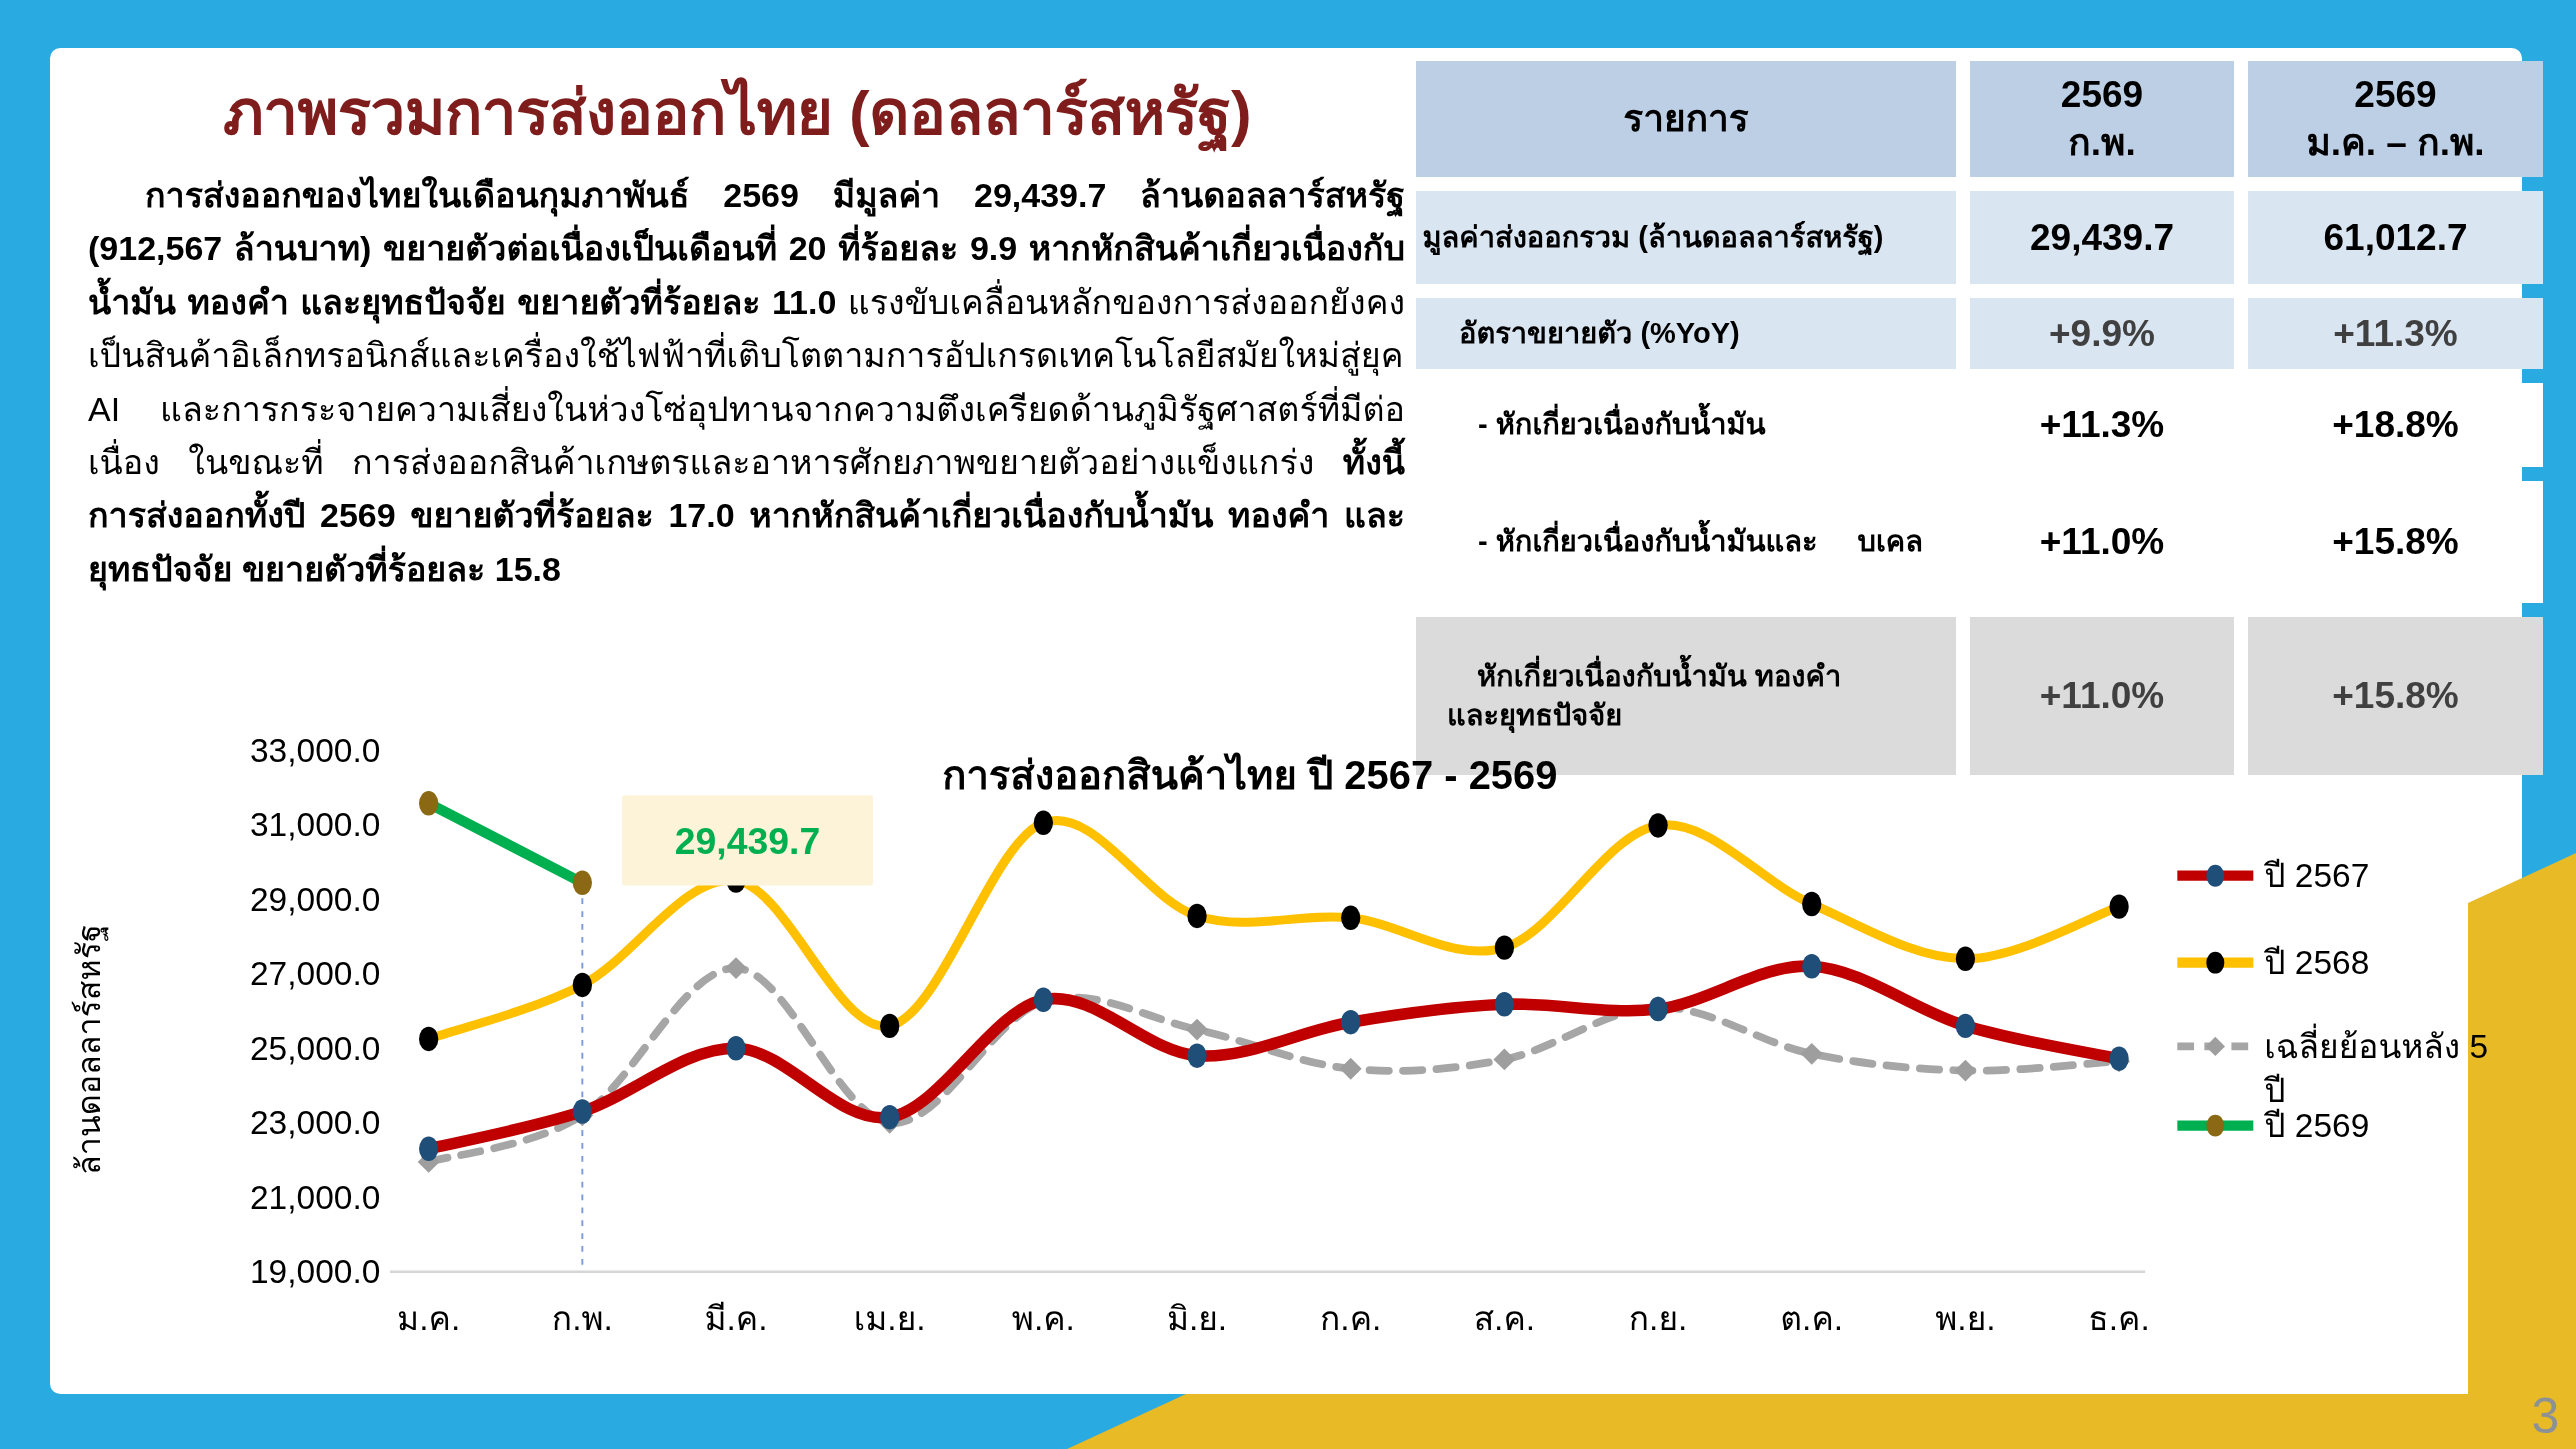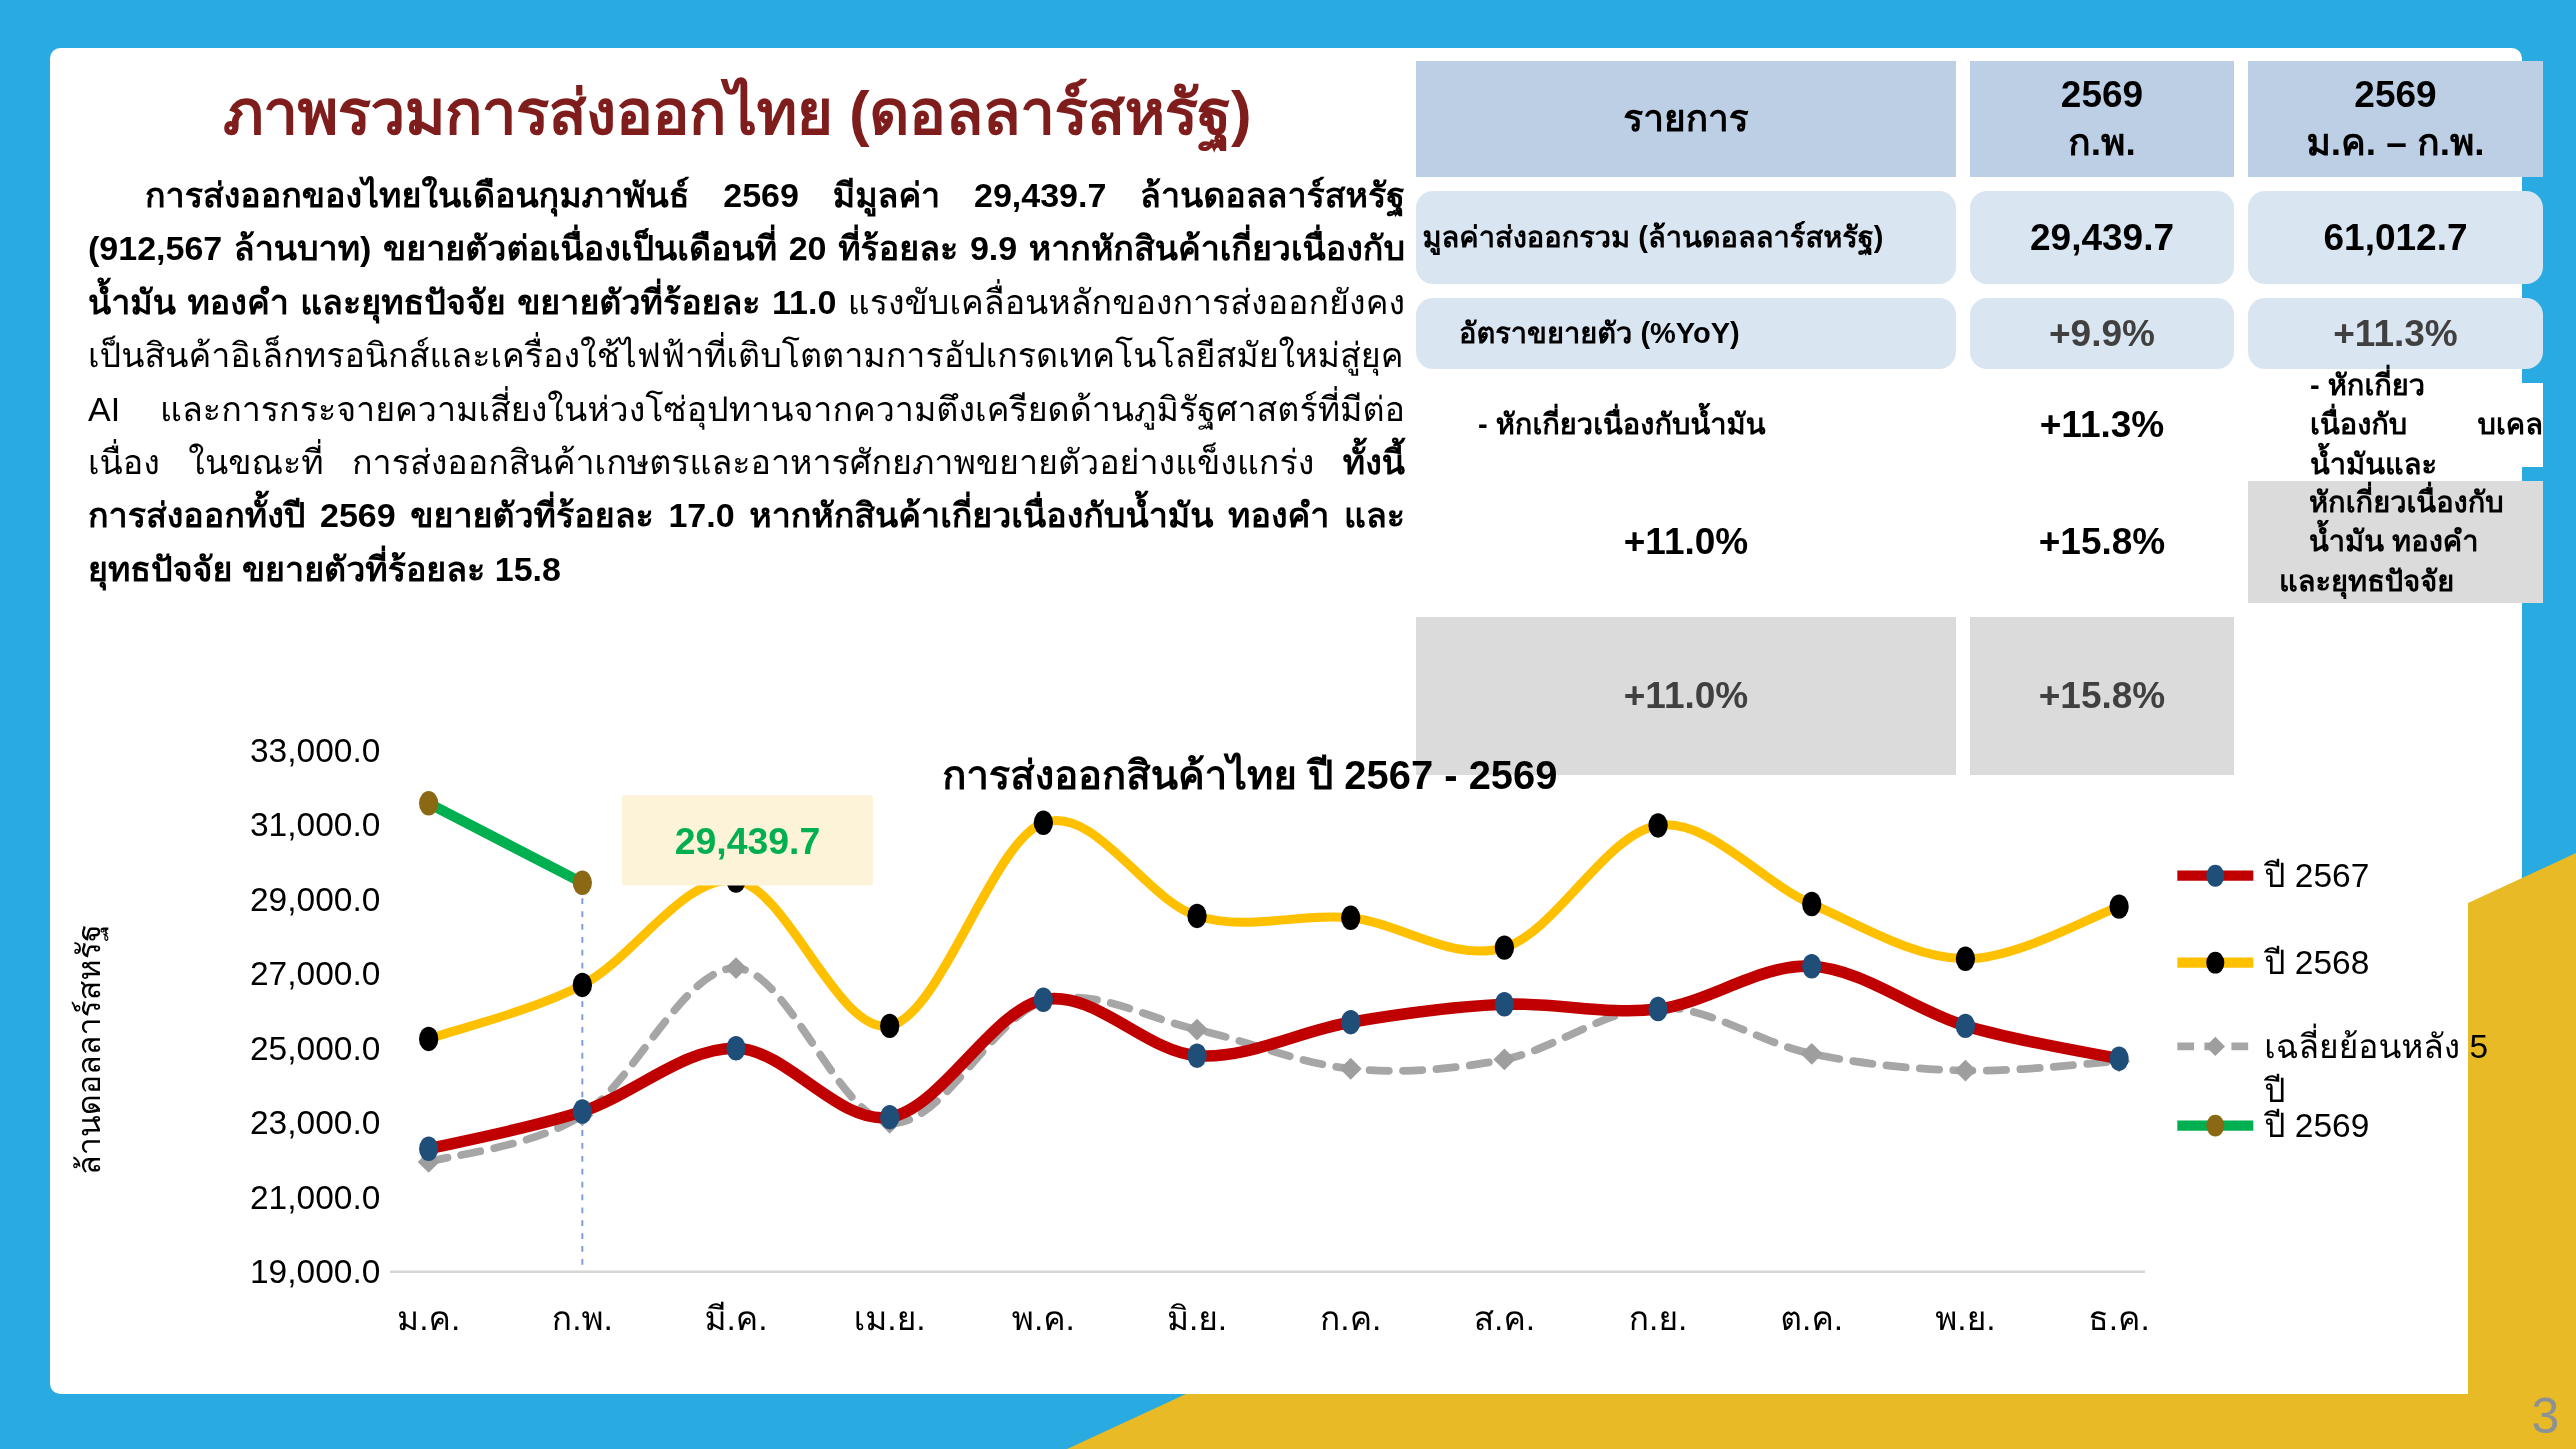--- a/index.html
+++ b/index.html
@@ -19,21 +19,21 @@
         color:#000;text-align:justify;text-indent:57px;margin-left:12px;}
   .para .seg-b{font-weight:700;}
   .para .seg-n{font-weight:400;}
   
   .tbl{position:absolute;left:1416px;top:61px;width:1105px;display:grid;
        grid-template-columns:540px 264px 295px;
        grid-template-rows:116px 93px 71px 84px 122px 158px;
        gap:14px;background:transparent;}
   .cell{display:flex;align-items:center;font-weight:700;color:#000;}
   .bgh{background:#BCCFE5;}
-  .bgb{background:#DAE5F2;border-radius:17px;}
+  .bgb{background:#DAE5F2;}
   .bgw{background:#ffffff;}
   .bgg{background:#DBDBDB;}
   .th{justify-content:center;text-align:center;font-size:37px;white-space:pre-line;line-height:1.3;}
   .lbl{font-size:29px;line-height:1.35;padding-left:31px;}
   .lbl .l2{display:block;}
   .val{justify-content:center;font-size:37px;}
   .green{color:#404040;}
   .pad1{padding-left:6.4px;}
   .pad2{padding-left:43px;}
   .pad3{padding-left:62px;}
@@ -66,20 +66,21 @@
     <div class="cell lbl bgb pad1">มูลค่าส่งออกรวม (ล้านดอลลาร์สหรัฐ)</div>
     <div class="cell val bgb">29,439.7</div>
     <div class="cell val bgb">61,012.7</div>
 
     <div class="cell lbl bgb pad2">อัตราขยายตัว (%YoY)</div>
     <div class="cell val bgb green">+9.9%</div>
     <div class="cell val bgb green">+11.3%</div>
 
     <div class="cell lbl bgw pad3">- หักเกี่ยวเนื่องกับน้ำมัน</div>
     <div class="cell val bgw">+11.3%</div>
+    <div class="cell val bgw">+18.8%</div>
 
     <div class="cell lbl bgw pad3">
         <span>- หักเกี่ยวเนื่องกับน้ำมันและ</span>
         <span class="l2 r4l2">บเคล</span>
       </div>
     <div class="cell val bgw">+11.0%</div>
     <div class="cell val bgw">+15.8%</div>
 
     <div class="cell lbl bgg">
         <span>

